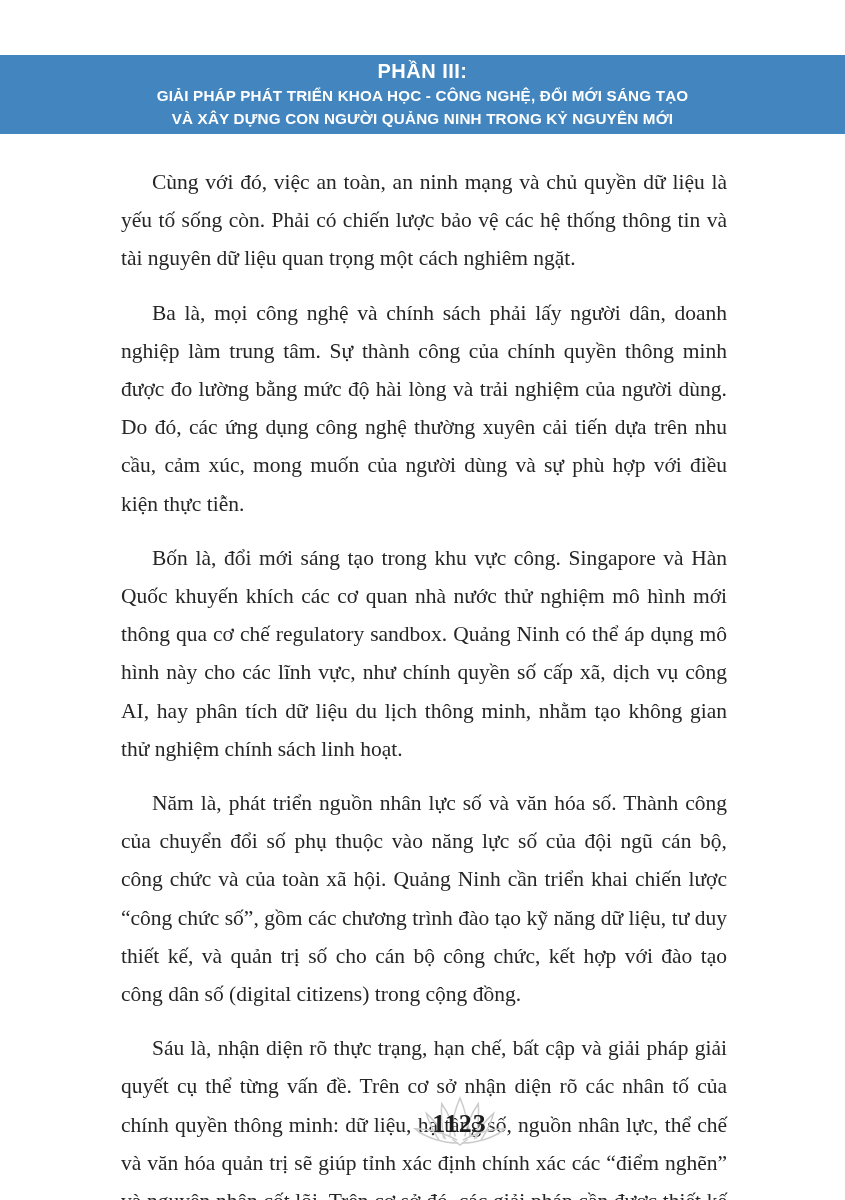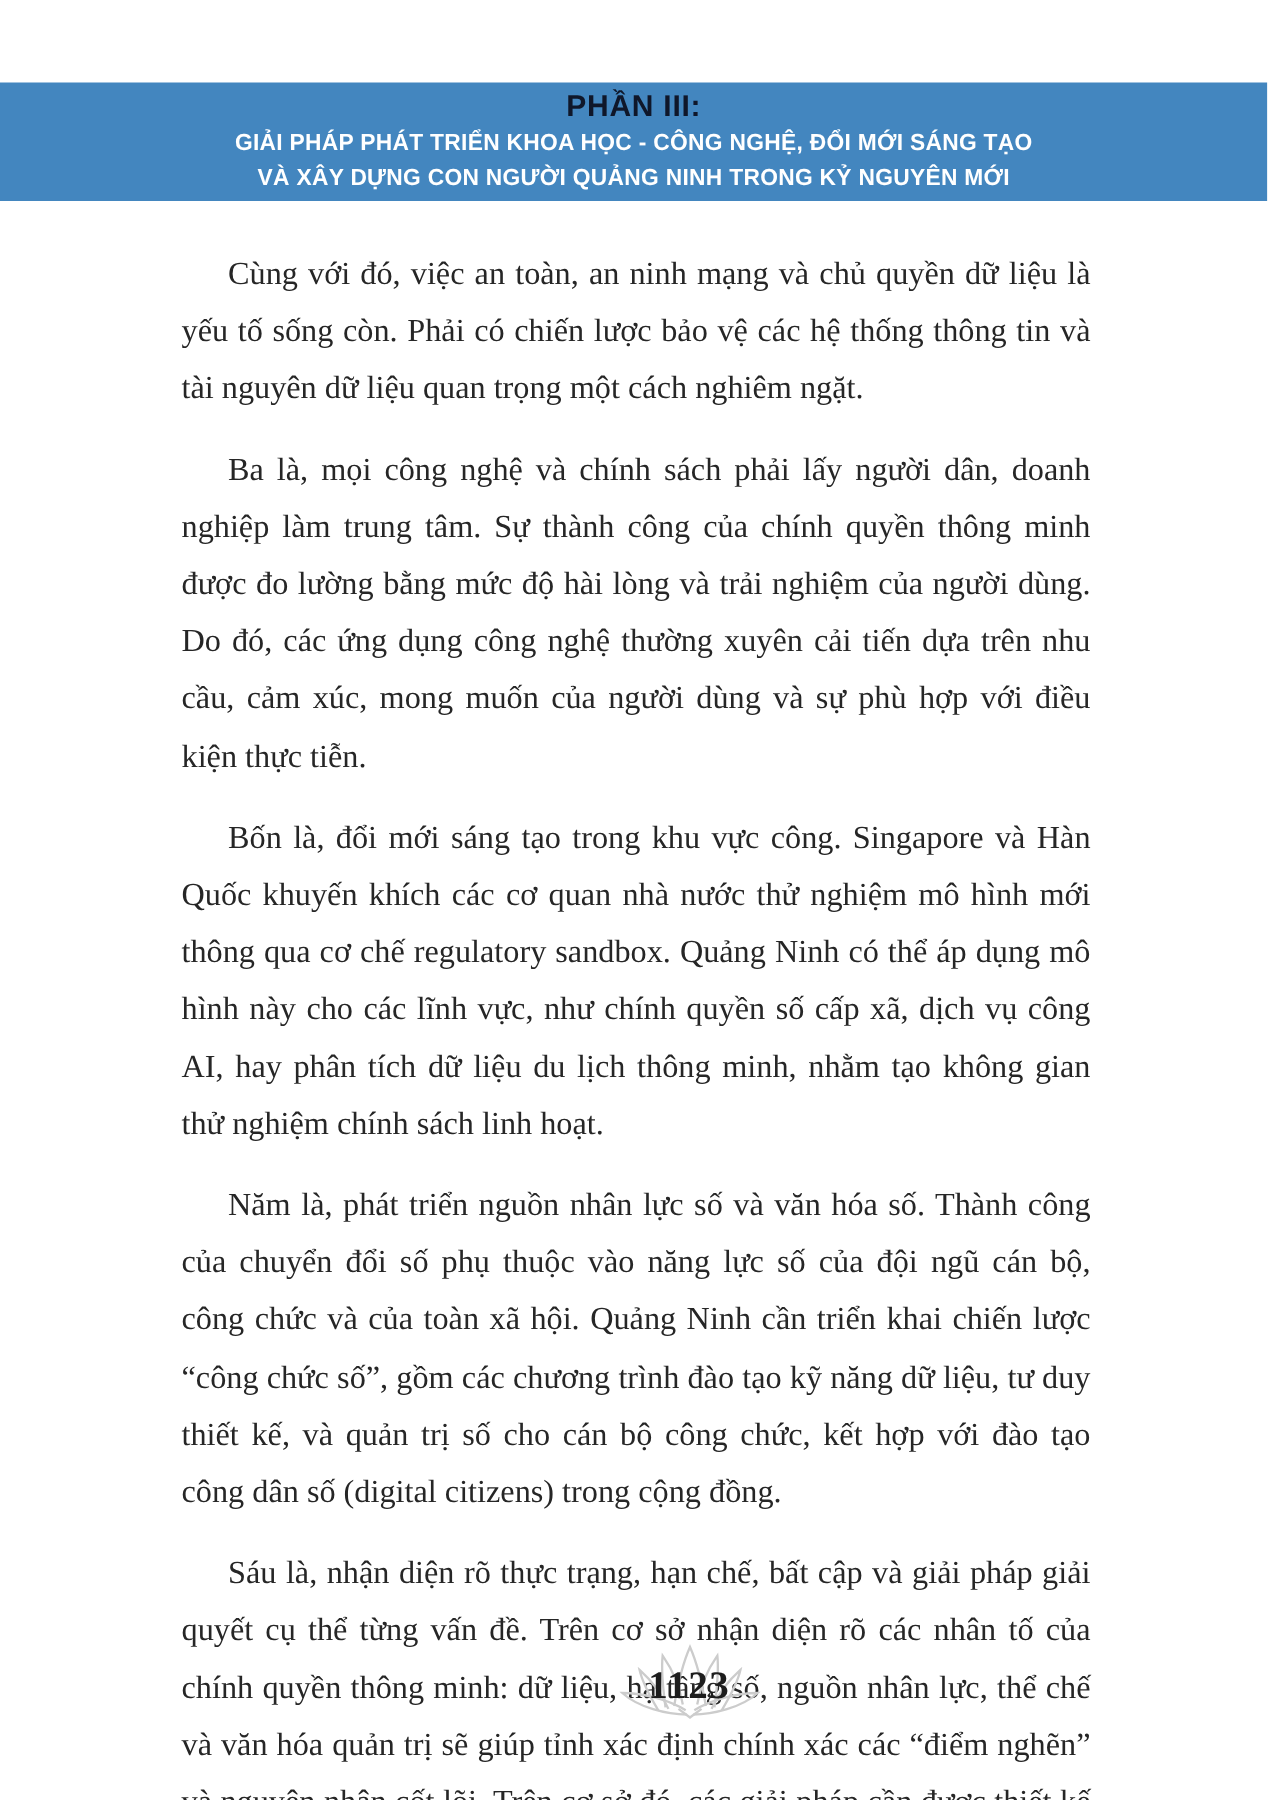--- a/index.html
+++ b/index.html
@@ -94,21 +94,21 @@
     letter-spacing: 1px;
     color: #1d1d1d;
   }
 </style>
 </head>
 <body>
 
 <div class="page">
 
   <div class="banner" style="background: rgb(67, 134, 191);">
-    <p class="part-label" style="color: #0f172a;">PHẦN III:</p>
+    <p class="part-label" style="color: #ffffff;">PHẦN III:</p>
     <p class="subtitle" style="color: rgb(255, 255, 255);">GIẢI PHÁP PHÁT TRIỂN KHOA HỌC - CÔNG NGHỆ, ĐỔI MỚI SÁNG TẠO</p>
     <p class="subtitle" style="color: rgb(255, 255, 255);">VÀ XÂY DỰNG CON NGƯỜI QUẢNG NINH TRONG KỶ NGUYÊN MỚI</p>
   </div>
 
   <div class="content">
       <p class="para"><span class="seg">Cùng với đó, việc an toàn, an ninh mạng và chủ quyền dữ liệu là yếu tố sống còn. Phải có chiến lược bảo vệ các hệ thống thông tin và tài nguyên dữ liệu quan trọng một cách nghiêm ngặt.</span></p>
       <p class="para"><span class="seg italic">Ba là,</span><span class="seg"> mọi công nghệ và chính sách phải lấy người dân, doanh nghiệp làm trung tâm. Sự thành công của chính quyền thông minh được đo lường bằng mức độ hài lòng và trải nghiệm của người dùng. Do đó, các ứng dụng công nghệ thường xuyên cải tiến dựa trên nhu cầu, cảm xúc, mong muốn của người dùng và sự phù hợp với điều kiện thực tiễn.</span></p>
       <p class="para"><span class="seg italic">Bốn là,</span><span class="seg"> đổi mới sáng tạo trong khu vực công. Singapore và Hàn Quốc khuyến khích các cơ quan nhà nước thử nghiệm mô hình mới thông qua cơ chế </span><span class="seg italic">regulatory sandbox</span><span class="seg">. Quảng Ninh có thể áp dụng mô hình này cho các lĩnh vực, như chính quyền số cấp xã, dịch vụ công AI, hay phân tích dữ liệu du lịch thông minh, nhằm tạo không gian thử nghiệm chính sách linh hoạt.</span></p>
       <p class="para"><span class="seg italic">Năm là,</span><span class="seg"> phát triển nguồn nhân lực số và văn hóa số. Thành công của chuyển đổi số phụ thuộc vào năng lực số của đội ngũ cán bộ, công chức và của toàn xã hội. Quảng Ninh cần triển khai chiến lược “công chức số”, gồm các chương trình đào tạo kỹ năng dữ liệu, tư duy thiết kế, và quản trị số cho cán bộ công chức, kết hợp với đào tạo công dân số (digital citizens) trong cộng đồng.</span></p>
       <p class="para"><span class="seg italic">Sáu là,</span><span class="seg"> nhận diện rõ thực trạng, hạn chế, bất cập và giải pháp giải quyết cụ thể từng vấn đề. Trên cơ sở nhận diện rõ các nhân tố của chính quyền thông minh: dữ liệu, hạ tầng số, nguồn nhân lực, thể chế và văn hóa quản trị sẽ giúp tỉnh xác định chính xác các “điểm nghẽn” và nguyên nhân cốt lõi. Trên cơ sở đó, các giải pháp cần được thiết kế phù hợp với nguồn lực, khả thi, có lộ trình rõ ràng, bảo đảm tính đồng bộ giữa công nghệ, thể chế và con người, góp phần nâng cao hiệu quả quản trị, phục vụ người dân và doanh nghiệp trên địa bàn tỉnh.</span></p>

